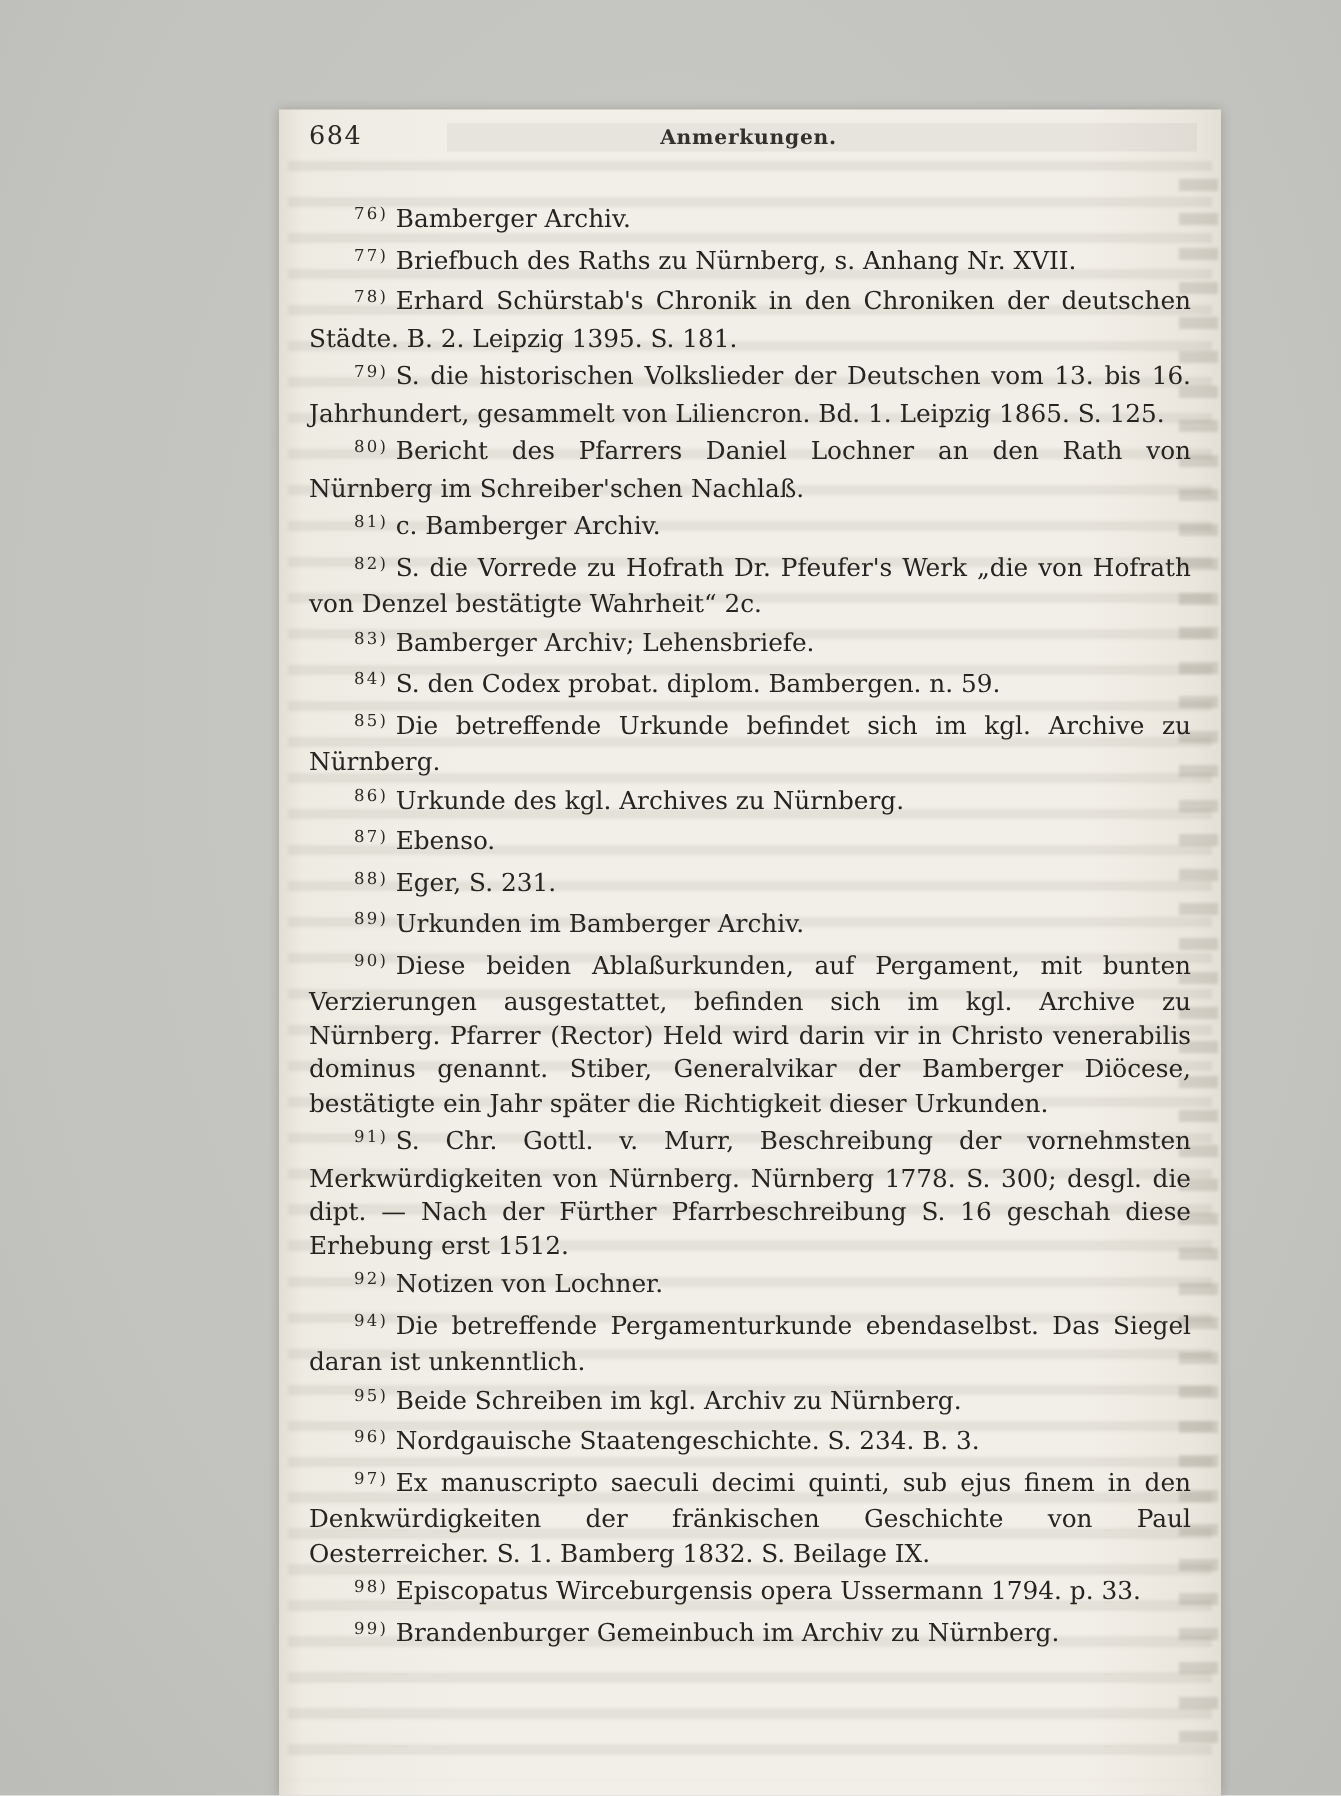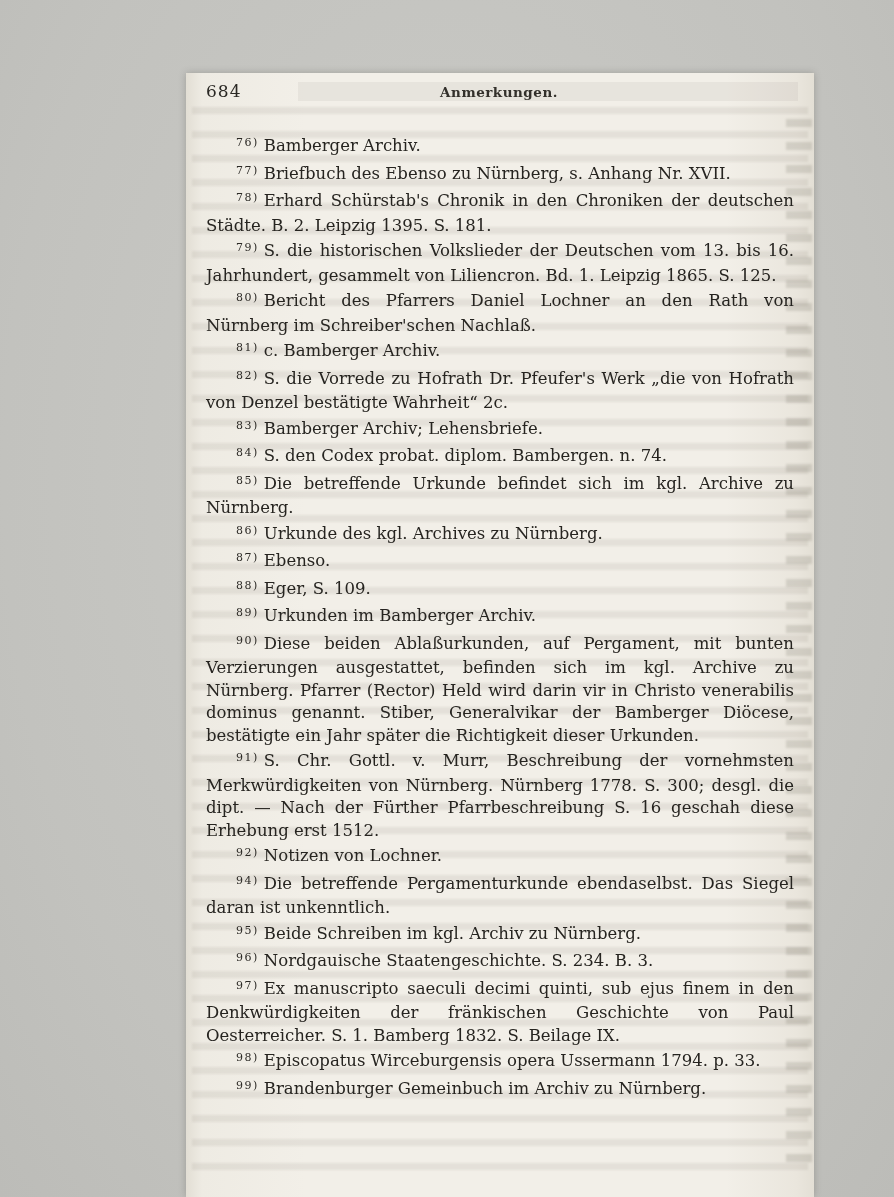--- a/index.html
+++ b/index.html
@@ -127,32 +127,32 @@
   <div class="bleed-right"></div>
 
   <div class="page-head">
     <div class="head-band"></div>
     <span class="folio">684</span>
     <span class="running-title">Anmerkungen.</span>
   </div>
 
   <div class="content">
     <p class="fn"><span class="fnlabel">76)</span><span>Bamberger Archiv.</span></p>
-    <p class="fn"><span class="fnlabel">77)</span><span>Briefbuch des Ebenso zu Nürnberg, s. Anhang Nr. XVII.</span></p>
+    <p class="fn"><span class="fnlabel">77)</span><span>Briefbuch des Raths zu Nürnberg, s. Anhang Nr. XVII.</span></p>
     <p class="fn"><span class="fnlabel">78)</span><span>Erhard Schürstab's Chronik in den Chroniken der deutschen Städte. B. 2. Leipzig 1395. S. 181.</span></p>
     <p class="fn"><span class="fnlabel">79)</span><span>S. die historischen Volkslieder der Deutschen vom 13. bis 16. Jahrhundert, gesammelt von Liliencron. Bd. 1. Leipzig 1865. S. 125.</span></p>
     <p class="fn"><span class="fnlabel">80)</span><span>Bericht des Pfarrers Daniel Lochner an den Rath von Nürnberg im Schreiber'schen Nachlaß.</span></p>
     <p class="fn"><span class="fnlabel">81)</span><span>c. Bamberger Archiv.</span></p>
     <p class="fn"><span class="fnlabel">82)</span><span>S. die Vorrede zu Hofrath Dr. Pfeufer's Werk „die von Hofrath von Denzel bestätigte Wahrheit“ 2c.</span></p>
     <p class="fn"><span class="fnlabel">83)</span><span>Bamberger Archiv; Lehensbriefe.</span></p>
-    <p class="fn"><span class="fnlabel">84)</span><span>S. den Codex probat. diplom. Bambergen. n. 74.</span></p>
+    <p class="fn"><span class="fnlabel">84)</span><span>S. den Codex probat. diplom. Bambergen. n. 59.</span></p>
     <p class="fn"><span class="fnlabel">85)</span><span>Die betreffende Urkunde befindet sich im kgl. Archive zu Nürnberg.</span></p>
     <p class="fn"><span class="fnlabel">86)</span><span>Urkunde des kgl. Archives zu Nürnberg.</span></p>
     <p class="fn"><span class="fnlabel">87)</span><span>Ebenso.</span></p>
-    <p class="fn"><span class="fnlabel">88)</span><span>Eger, S. 109.</span></p>
+    <p class="fn"><span class="fnlabel">88)</span><span>Eger, S. 231.</span></p>
     <p class="fn"><span class="fnlabel">89)</span><span>Urkunden im Bamberger Archiv.</span></p>
     <p class="fn"><span class="fnlabel">90)</span><span>Diese beiden Ablaßurkunden, auf Pergament, mit bunten Verzierungen ausgestattet, befinden sich im kgl. Archive zu Nürnberg. Pfarrer (Rector) Held wird darin vir in Christo venerabilis dominus genannt. Stiber, Generalvikar der Bamberger Diöcese, bestätigte ein Jahr später die Richtigkeit dieser Urkunden.</span></p>
     <p class="fn"><span class="fnlabel">91)</span><span>S. Chr. Gottl. v. Murr, Beschreibung der vornehmsten Merkwürdigkeiten von Nürnberg. Nürnberg 1778. S. 300; desgl. die dipt. — Nach der Fürther Pfarrbeschreibung S. 16 geschah diese Erhebung erst 1512.</span></p>
     <p class="fn"><span class="fnlabel">92)</span><span>Notizen von Lochner.</span></p>
     <p class="fn"><span class="fnlabel">94)</span><span>Die betreffende Pergamenturkunde ebendaselbst. Das Siegel daran ist unkenntlich.</span></p>
     <p class="fn"><span class="fnlabel">95)</span><span>Beide Schreiben im kgl. Archiv zu Nürnberg.</span></p>
     <p class="fn"><span class="fnlabel">96)</span><span>Nordgauische Staatengeschichte. S. 234. B. 3.</span></p>
     <p class="fn"><span class="fnlabel">97)</span><span>Ex manuscripto saeculi decimi quinti, sub ejus finem in den Denkwürdigkeiten der fränkischen Geschichte von Paul Oesterreicher. S. 1. Bamberg 1832. S. Beilage IX.</span></p>
     <p class="fn"><span class="fnlabel">98)</span><span>Episcopatus Wirceburgensis opera Ussermann 1794. p. 33.</span></p>
     <p class="fn"><span class="fnlabel">99)</span><span>Brandenburger Gemeinbuch im Archiv zu Nürnberg.</span></p>

